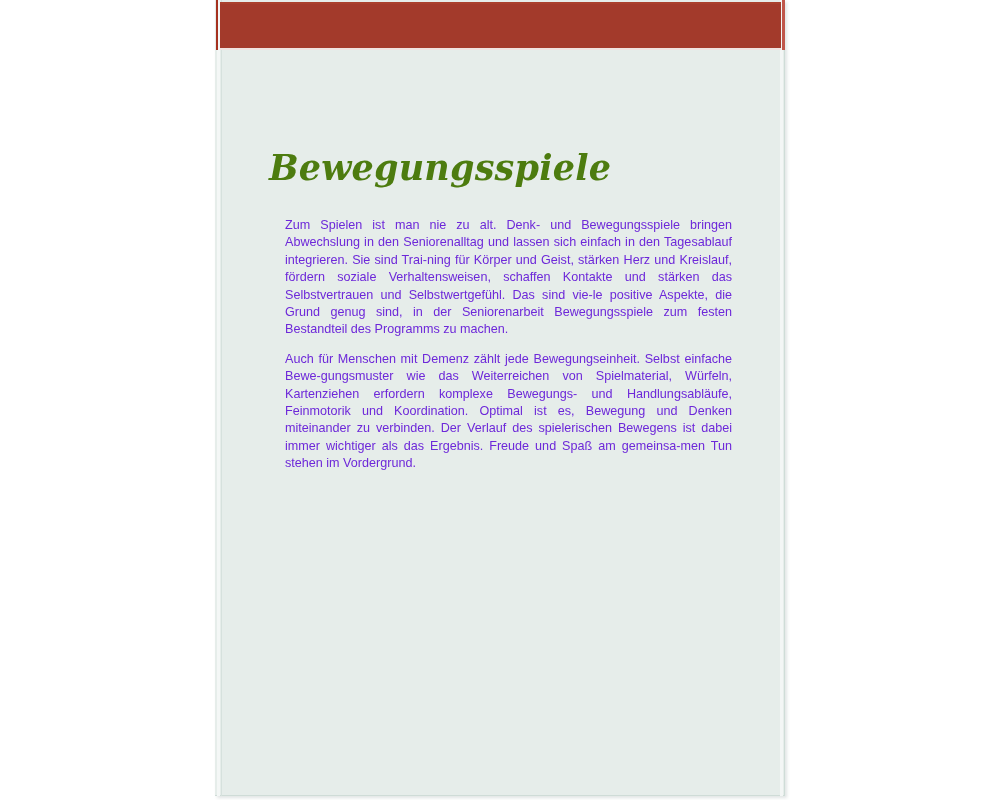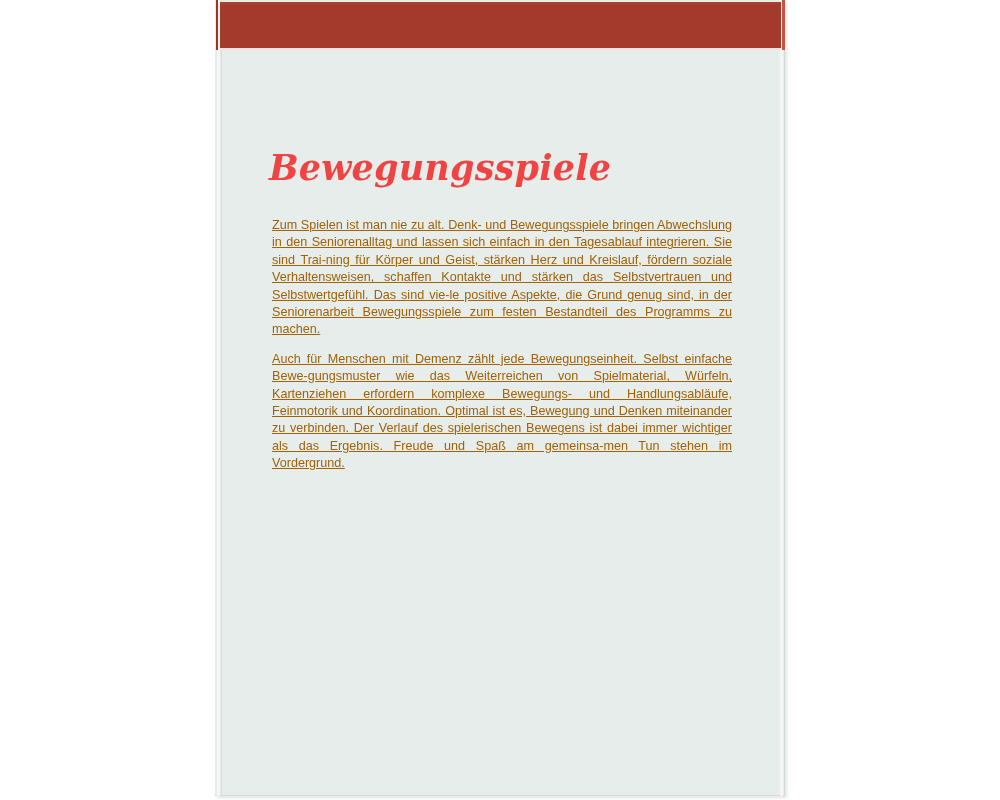--- a/index.html
+++ b/index.html
@@ -115,34 +115,33 @@
   }
 
   .doc-title {
     margin: 0 0 32px 0;
     font-family: "DejaVu Serif", "Liberation Serif", serif;
     font-style: italic;
     font-weight: 700;
     font-size: 35px;
     line-height: 1.0;
     letter-spacing: 0.2px;
-    color: #ef4444;
+    color: #4d7c0f;
     white-space: nowrap;
   }
 
   .body-paragraph {
-    margin: 0 0 12px 3px;
+    margin: 0 0 12px 16px;
     font-family: "Liberation Sans", sans-serif;
     font-size: 12.6px;
     line-height: 17.4px;
-    color: #a16207;
+    color: #6d28d9;
     text-align: justify;
     text-justify: inter-word;
     hyphens: manual;
-    text-decoration: underline;
   }
   .body-paragraph:last-child {
     margin-bottom: 0;
   }
 </style>
 </head>
 <body>
 
 <div id="page-canvas">
 

